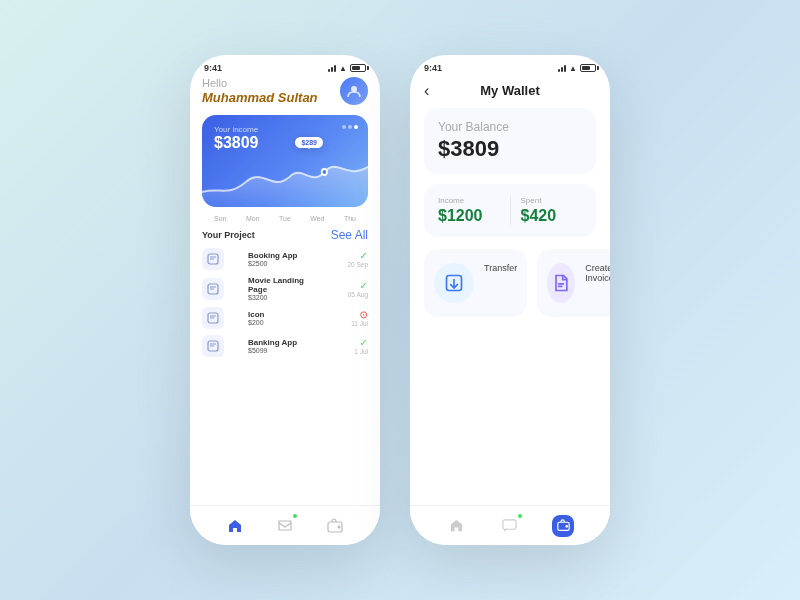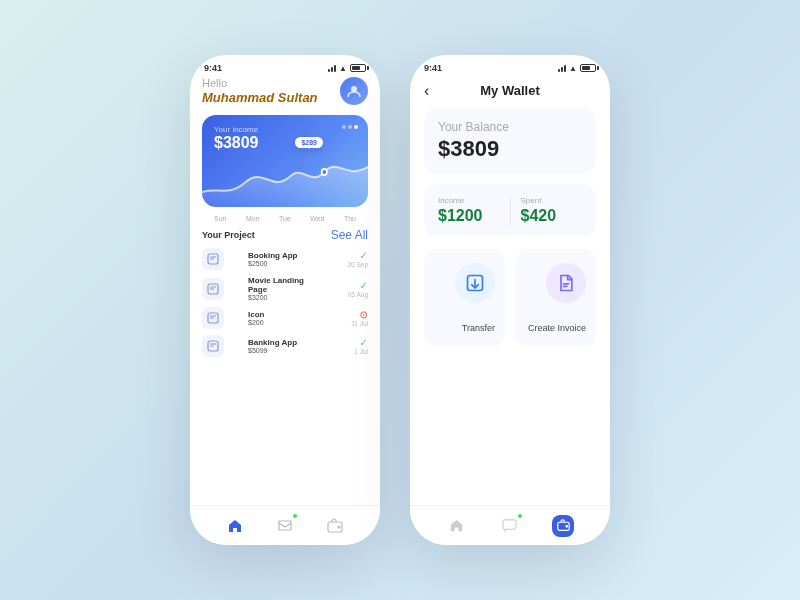--- a/index.html
+++ b/index.html
@@ -418,23 +418,23 @@
       display: grid;
       grid-template-columns: 1fr 1fr;
       gap: 10px;
     }
 
     .action-btn {
       background: #f8f9ff;
       border-radius: 14px;
       padding: 14px 10px;
       display: flex;
-      flex-direction: column;
-      align-items: flex-end;
-      gap: 20px;
+      flex-direction: row;
+      align-items: flex-start;
+      gap: 10px;
     }
 
     .action-icon-circle {
       width: 40px;
       height: 40px;
       background: #e8f4ff;
       border-radius: 50%;
       display: flex;
       align-items: center;
       justify-content: center;

